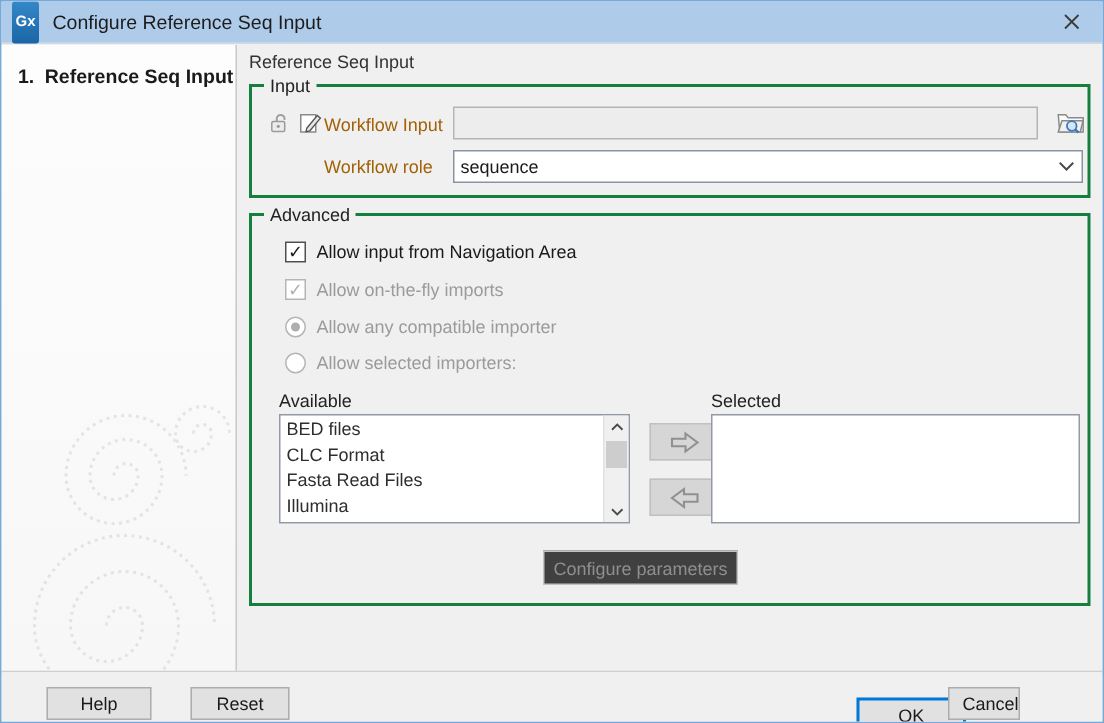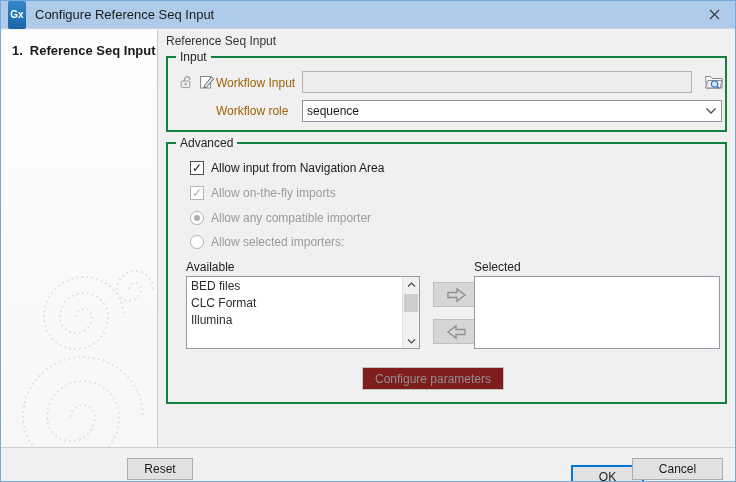--- a/index.html
+++ b/index.html
@@ -88,33 +88,33 @@
     display:flex; align-items:center; justify-content:center; }
   .scroll-up{ top:0; } .scroll-down{ bottom:0; }
   .scroll-thumb{ position:absolute; left:1px; top:17px; width:14px; height:18px; background:#cdcdcd; }
   .move-btn{
     position:absolute; left:265px; width:47px; height:25px;
     background:#d6d6d6; border:1px solid #c0c0c0;
     display:flex; align-items:center; justify-content:center;
   }
   .move-right{ top:138px; } .move-left{ top:175px; }
   .config-btn{
-    position:absolute; left:194px; top:223px; width:142px; height:23px;
-    background:#7f1d1d; border:1px solid #c2c2c2; color:#8f8f8f; font:inherit;
+    position:absolute; left:194px; top:223px; width:130px; height:23px;
+    background:#404040; border:1px solid #c2c2c2; color:#8f8f8f; font:inherit;
   }
   
   .footer{ position:absolute; left:0; top:448px; width:100%; height:33px; background:#f0f0f0; }
   .btn{
     position:absolute; top:9px; height:22px; background:#e1e1e1; border:1px solid #adadad;
     font:inherit; font-size:12px; color:#1a1a1a; cursor:pointer;
   }
   .btn-help{ left:30px; width:70px; }
   .btn-reset{ left:110px; width:66px;margin-left:16px; }
   .btn-ok{ left:570px; width:73px; border:2px solid #0078d7; top:16px; height:24px; }
-  .btn-cancel{ left:631px; width:91px; }
+  .btn-cancel{ left:631px; width:48px;text-align:right; }
   svg{ display:block; }
 </style>
 </head>
 <body>
 
 <div class="window">
 
   <div class="titlebar">
     <div class="app-icon">Gx</div>
     <div class="window-title">Configure Reference Seq Input</div>
@@ -208,20 +208,21 @@
           <span class="radio"></span>
           <span>Allow selected importers:</span>
         </div>
 
         <span class="list-label" style="left:18px; top:116px;">Available</span>
         <span class="list-label" style="left:306px; top:116px;">Selected</span>
 
         <div class="listbox list-available">
           <div class="list-item">BED files</div>
           <div class="list-item">CLC Format</div>
+          <div class="list-item">Fasta Read Files</div>
           <div class="list-item">Illumina</div>
           <div class="scrollbar">
             <span class="scroll-arrow scroll-up">
               <svg width="9" height="6" viewBox="0 0 9 6">
                   <polyline points="1,4.5 4.5,1 8,4.5" fill="none" stroke="#4a4a4a" stroke-width="1.2"></polyline>
                 </svg>
             </span>
             <span class="scroll-thumb"></span>
             <span class="scroll-arrow scroll-down">
               <svg width="9" height="6" viewBox="0 0 9 6">
@@ -247,18 +248,19 @@
         </div>
 
         <div class="listbox list-selected"></div>
 
         <button class="config-btn" disabled="">Configure parameters</button>
       </div>
     </div>
   </div>
 
   <div class="footer">
+    <button class="btn btn-help">Help</button>
     <button class="btn btn-reset">Reset</button>
     <button class="btn btn-ok">OK</button>
     <button class="btn btn-cancel">Cancel</button>
   </div>
 
 </div>
 
 </body></html>

